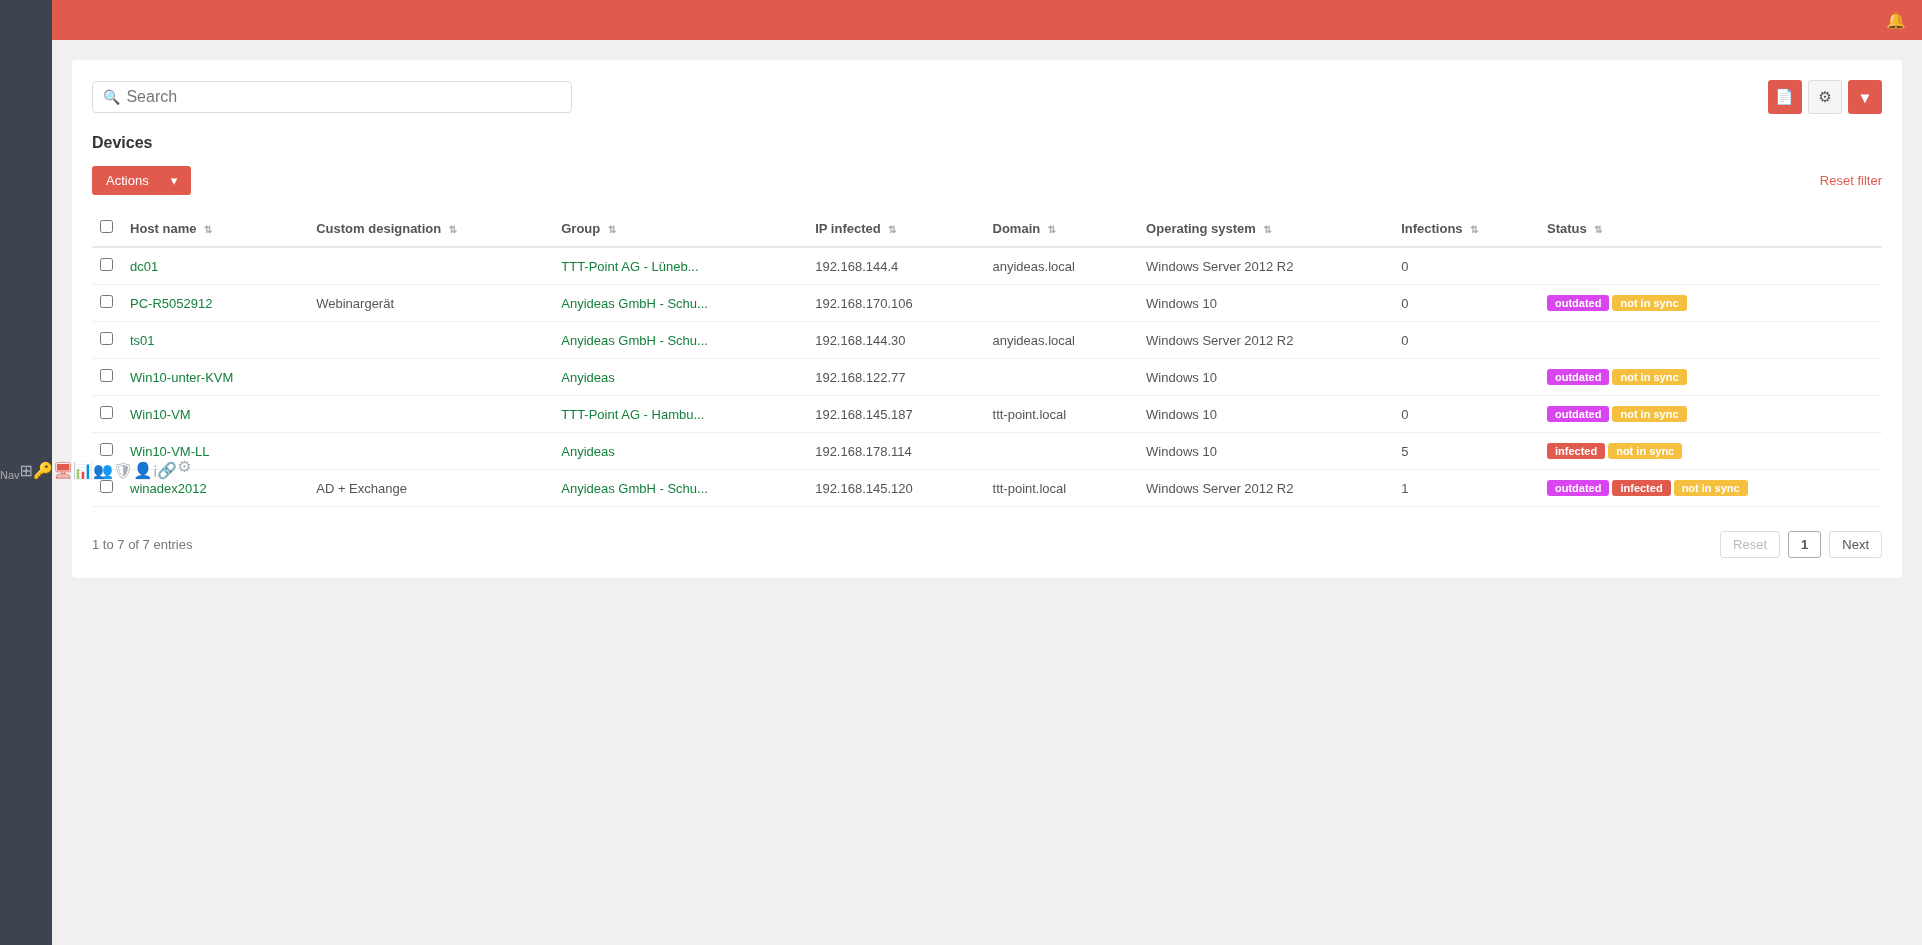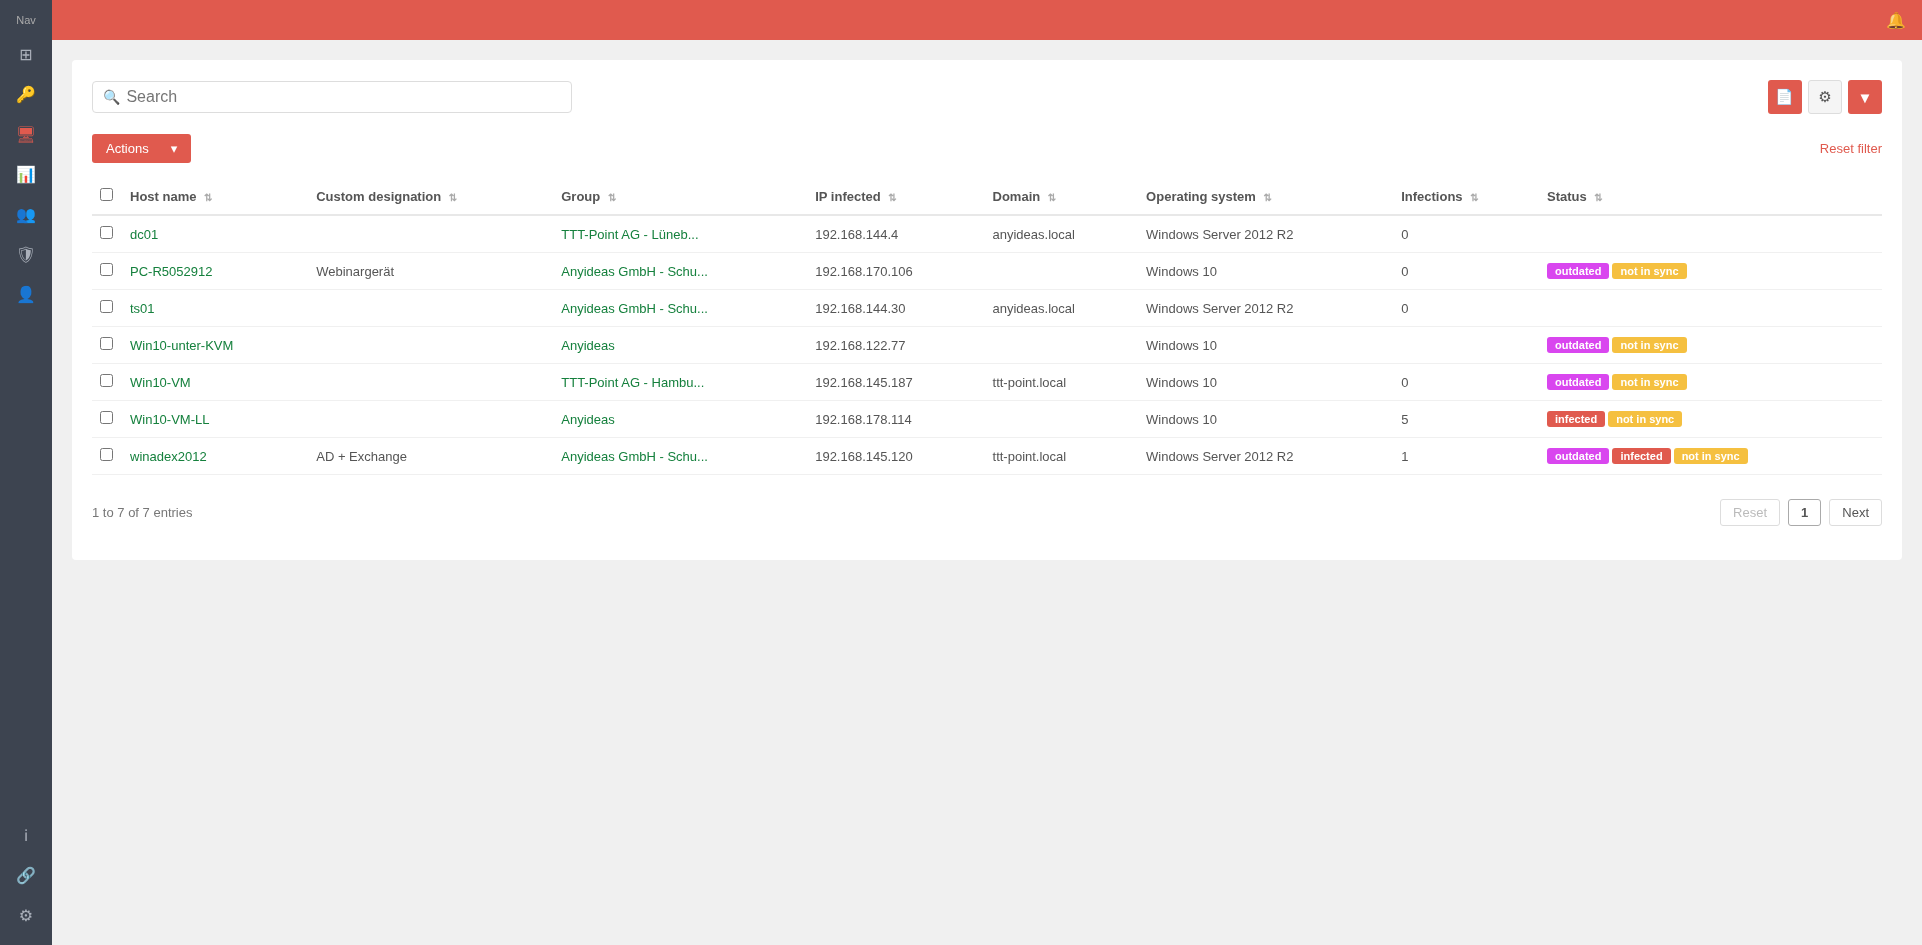--- a/index.html
+++ b/index.html
@@ -3,21 +3,20 @@
   <meta charset="utf-8">
   <style>
     * { box-sizing: border-box; margin: 0; padding: 0; }
     body { font-family: -apple-system, BlinkMacSystemFont, 'Segoe UI', Arial, sans-serif; font-size: 13px; background: #f0f0f0; display: flex; height: 100vh; overflow: hidden; }
 
     
     .sidebar {
       width: 52px;
       background: #3d4450;
       display: flex;
-      flex-direction: column;
       align-items: center;
       padding-top: 0;
       flex-shrink: 0;
       z-index: 10;
     }
     .sidebar-nav-label {
       color: #aaa;
       font-size: 11px;
       padding: 14px 0 10px;
       width: 100%;
@@ -277,20 +276,21 @@
           </button>
           <button class="toolbar-btn light" title="Column settings">
             <span>⚙</span>
           </button>
           <button class="toolbar-btn red" title="Filter">
             <span>▼</span>
           </button>
         </div>
       </div>
 
+      <div class="devices-title">Devices</div>
 
       <div class="actions-row">
         <button class="actions-btn">
           <span>Actions</span>
           <span>▾</span>
         </button>
         <a class="reset-filter-link">Reset filter</a>
       </div>
 
       <table>

